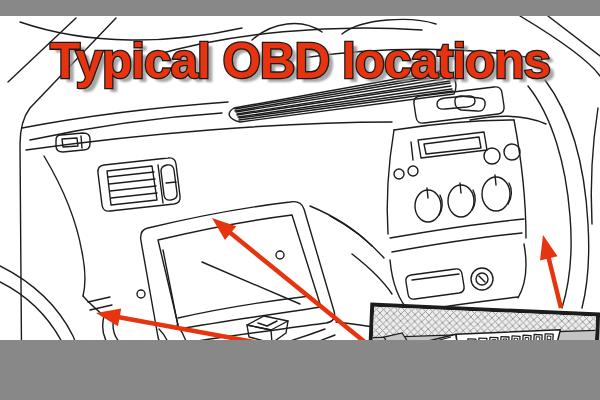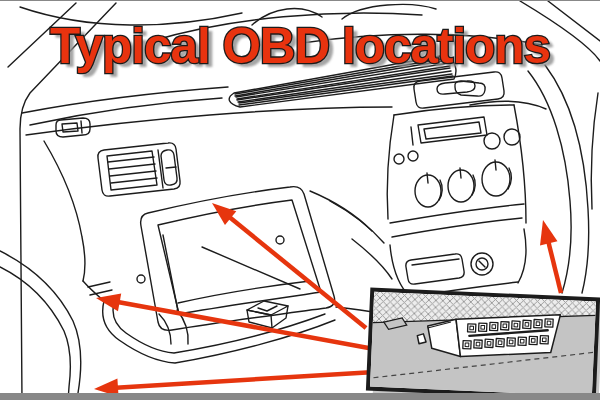--- a/index.html
+++ b/index.html
@@ -1,16 +1,16 @@
 <!DOCTYPE html>
 <html><head>
 <meta charset="utf-8">
 <style>
   html,body{margin:0;padding:0;background:#888;}
-  .stage{position:relative;width:600px;height:392px;background:var(--bg,#fff);overflow:hidden;margin:1px auto;}
+  .stage{position:relative;width:600px;height:324px;background:var(--bg,#fff);overflow:hidden;margin:16px auto;}
   svg{display:block;}
   .art path,.art circle,.art ellipse,.art line{fill:none;stroke:var(--line,#1c1c1c);stroke-width:1.4;stroke-linecap:round;stroke-linejoin:round;}
   .title-main{font-family:"Liberation Sans",sans-serif;font-weight:bold;font-size:50px;letter-spacing:-1px;
     fill:var(--titleFill,#e8330f);stroke:var(--titleOutline,#1b1b1b);stroke-width:2.6;paint-order:stroke fill;}
   .title-shadow{font-family:"Liberation Sans",sans-serif;font-weight:bold;font-size:50px;letter-spacing:-1px;
     fill:var(--titleShadow,#8f8f8f);opacity:.8;}
 </style>
 </head>
 <body>
 

